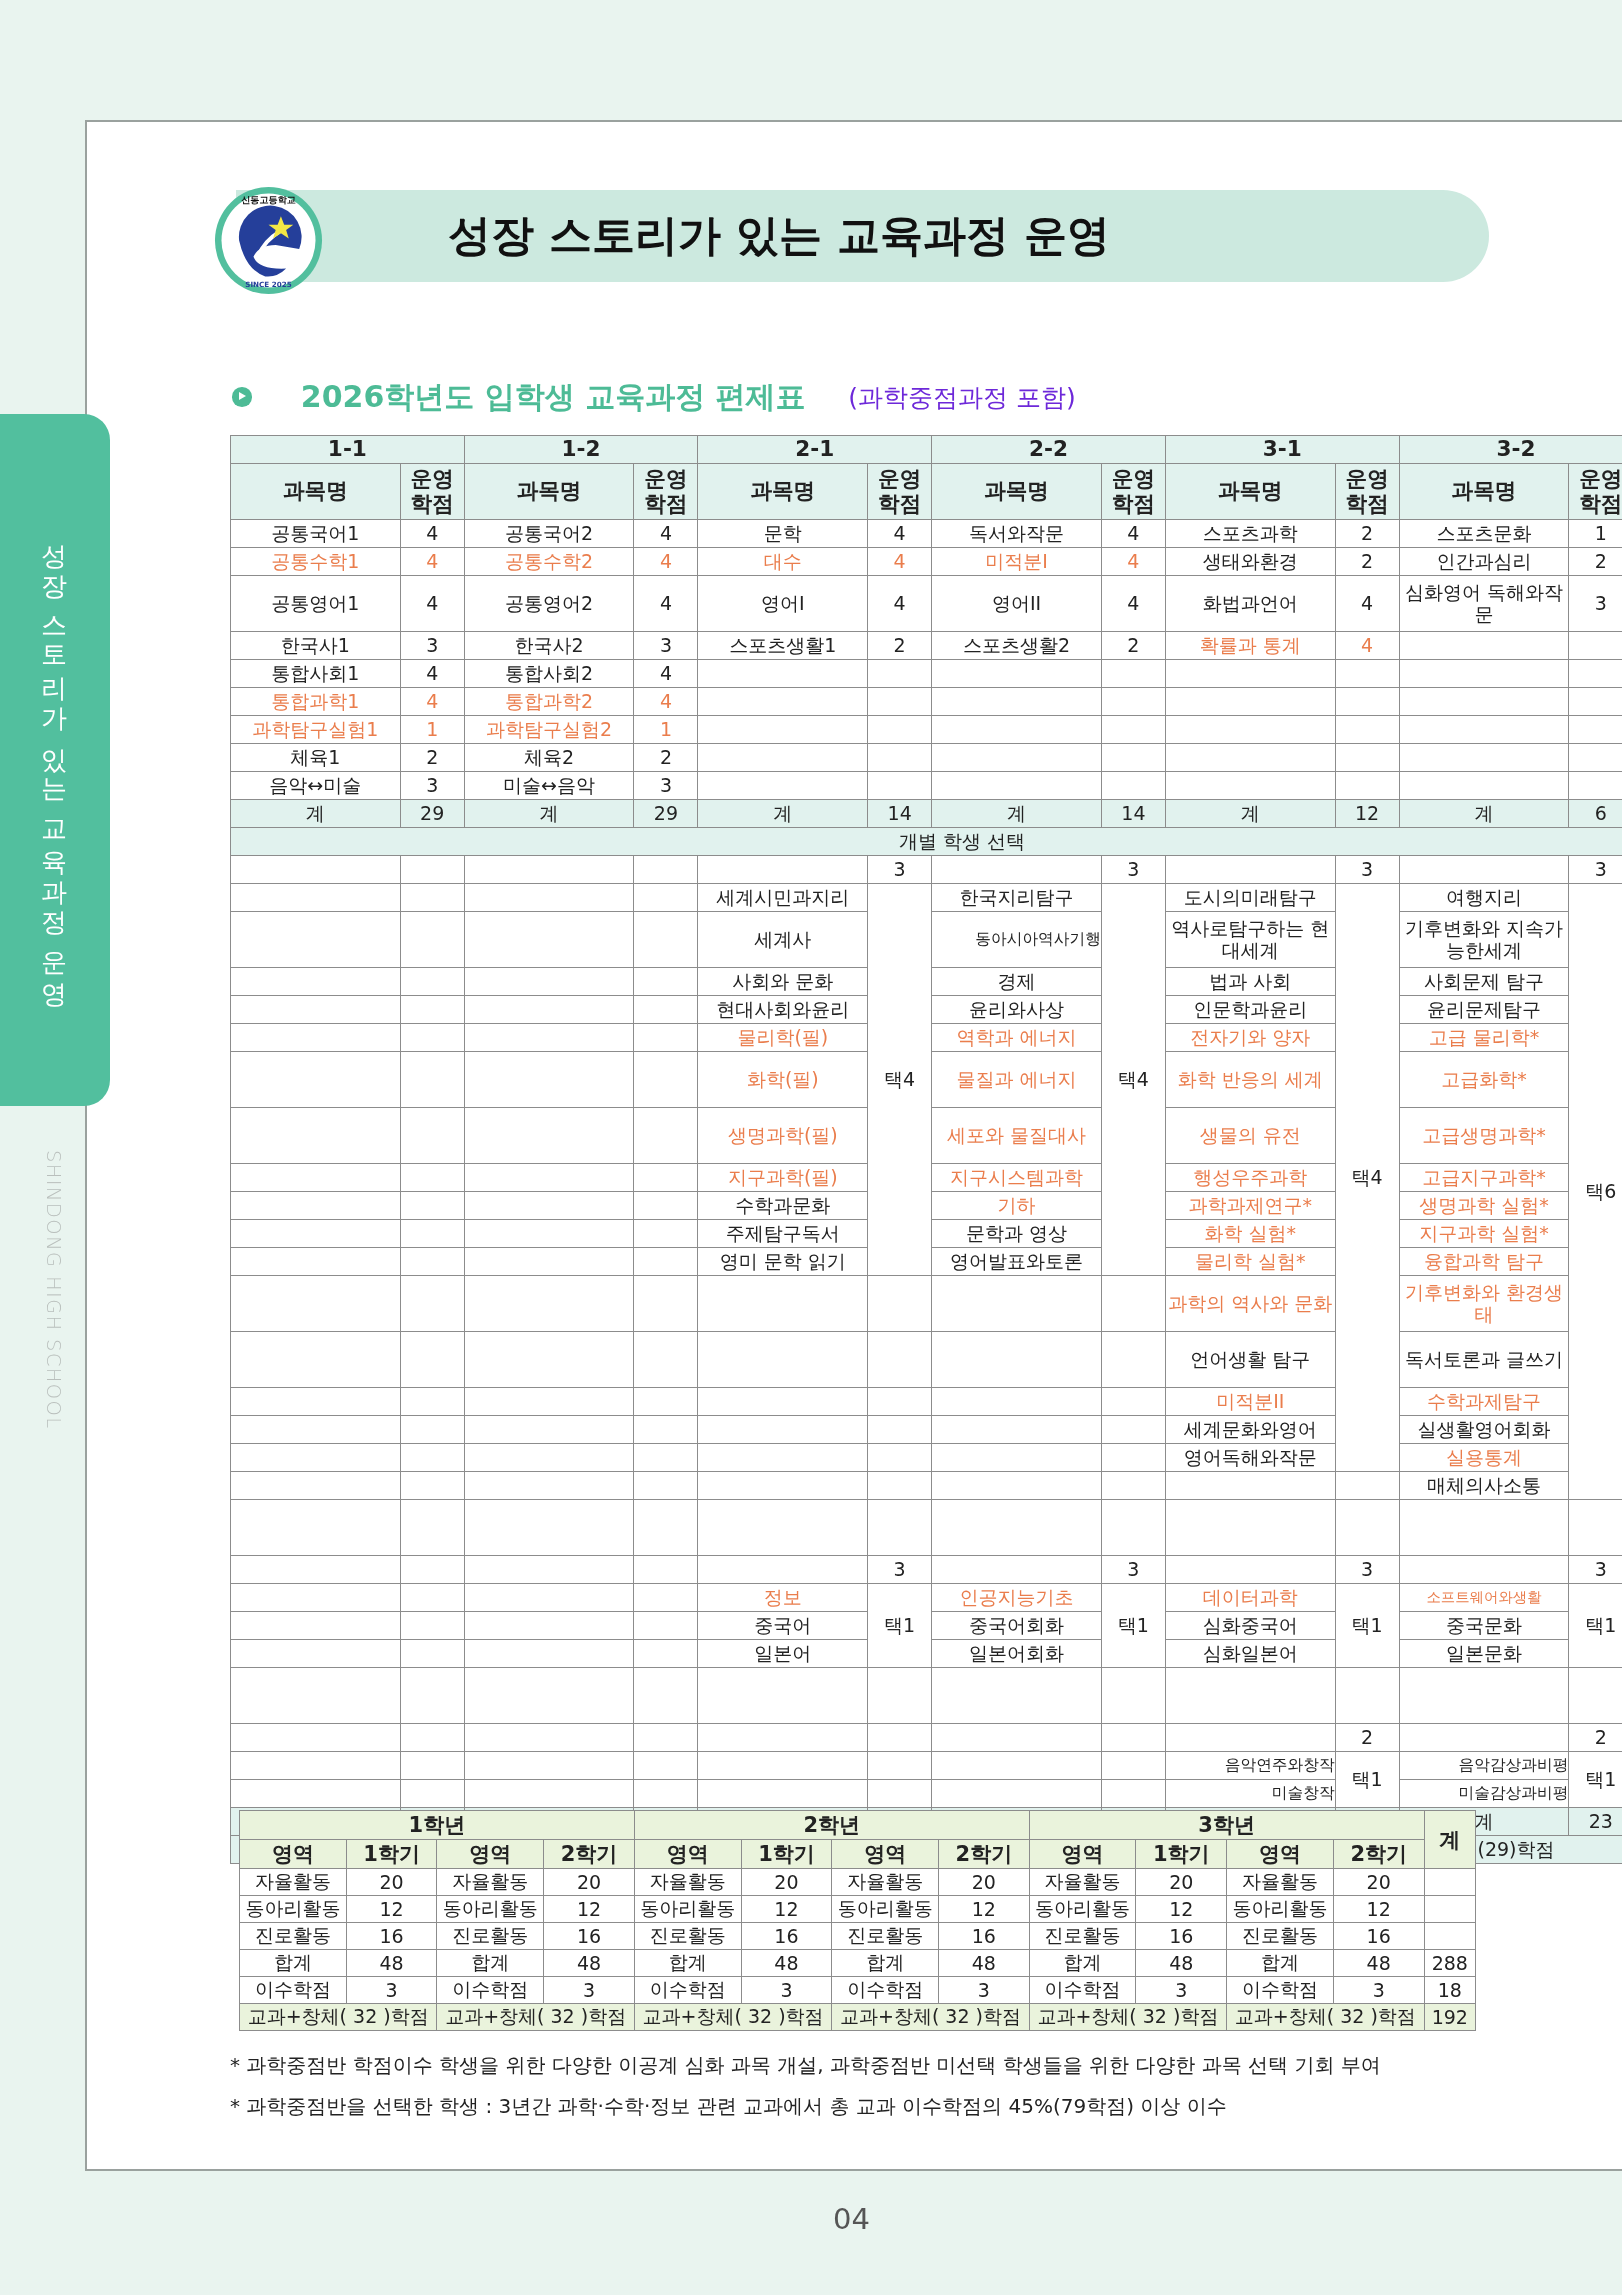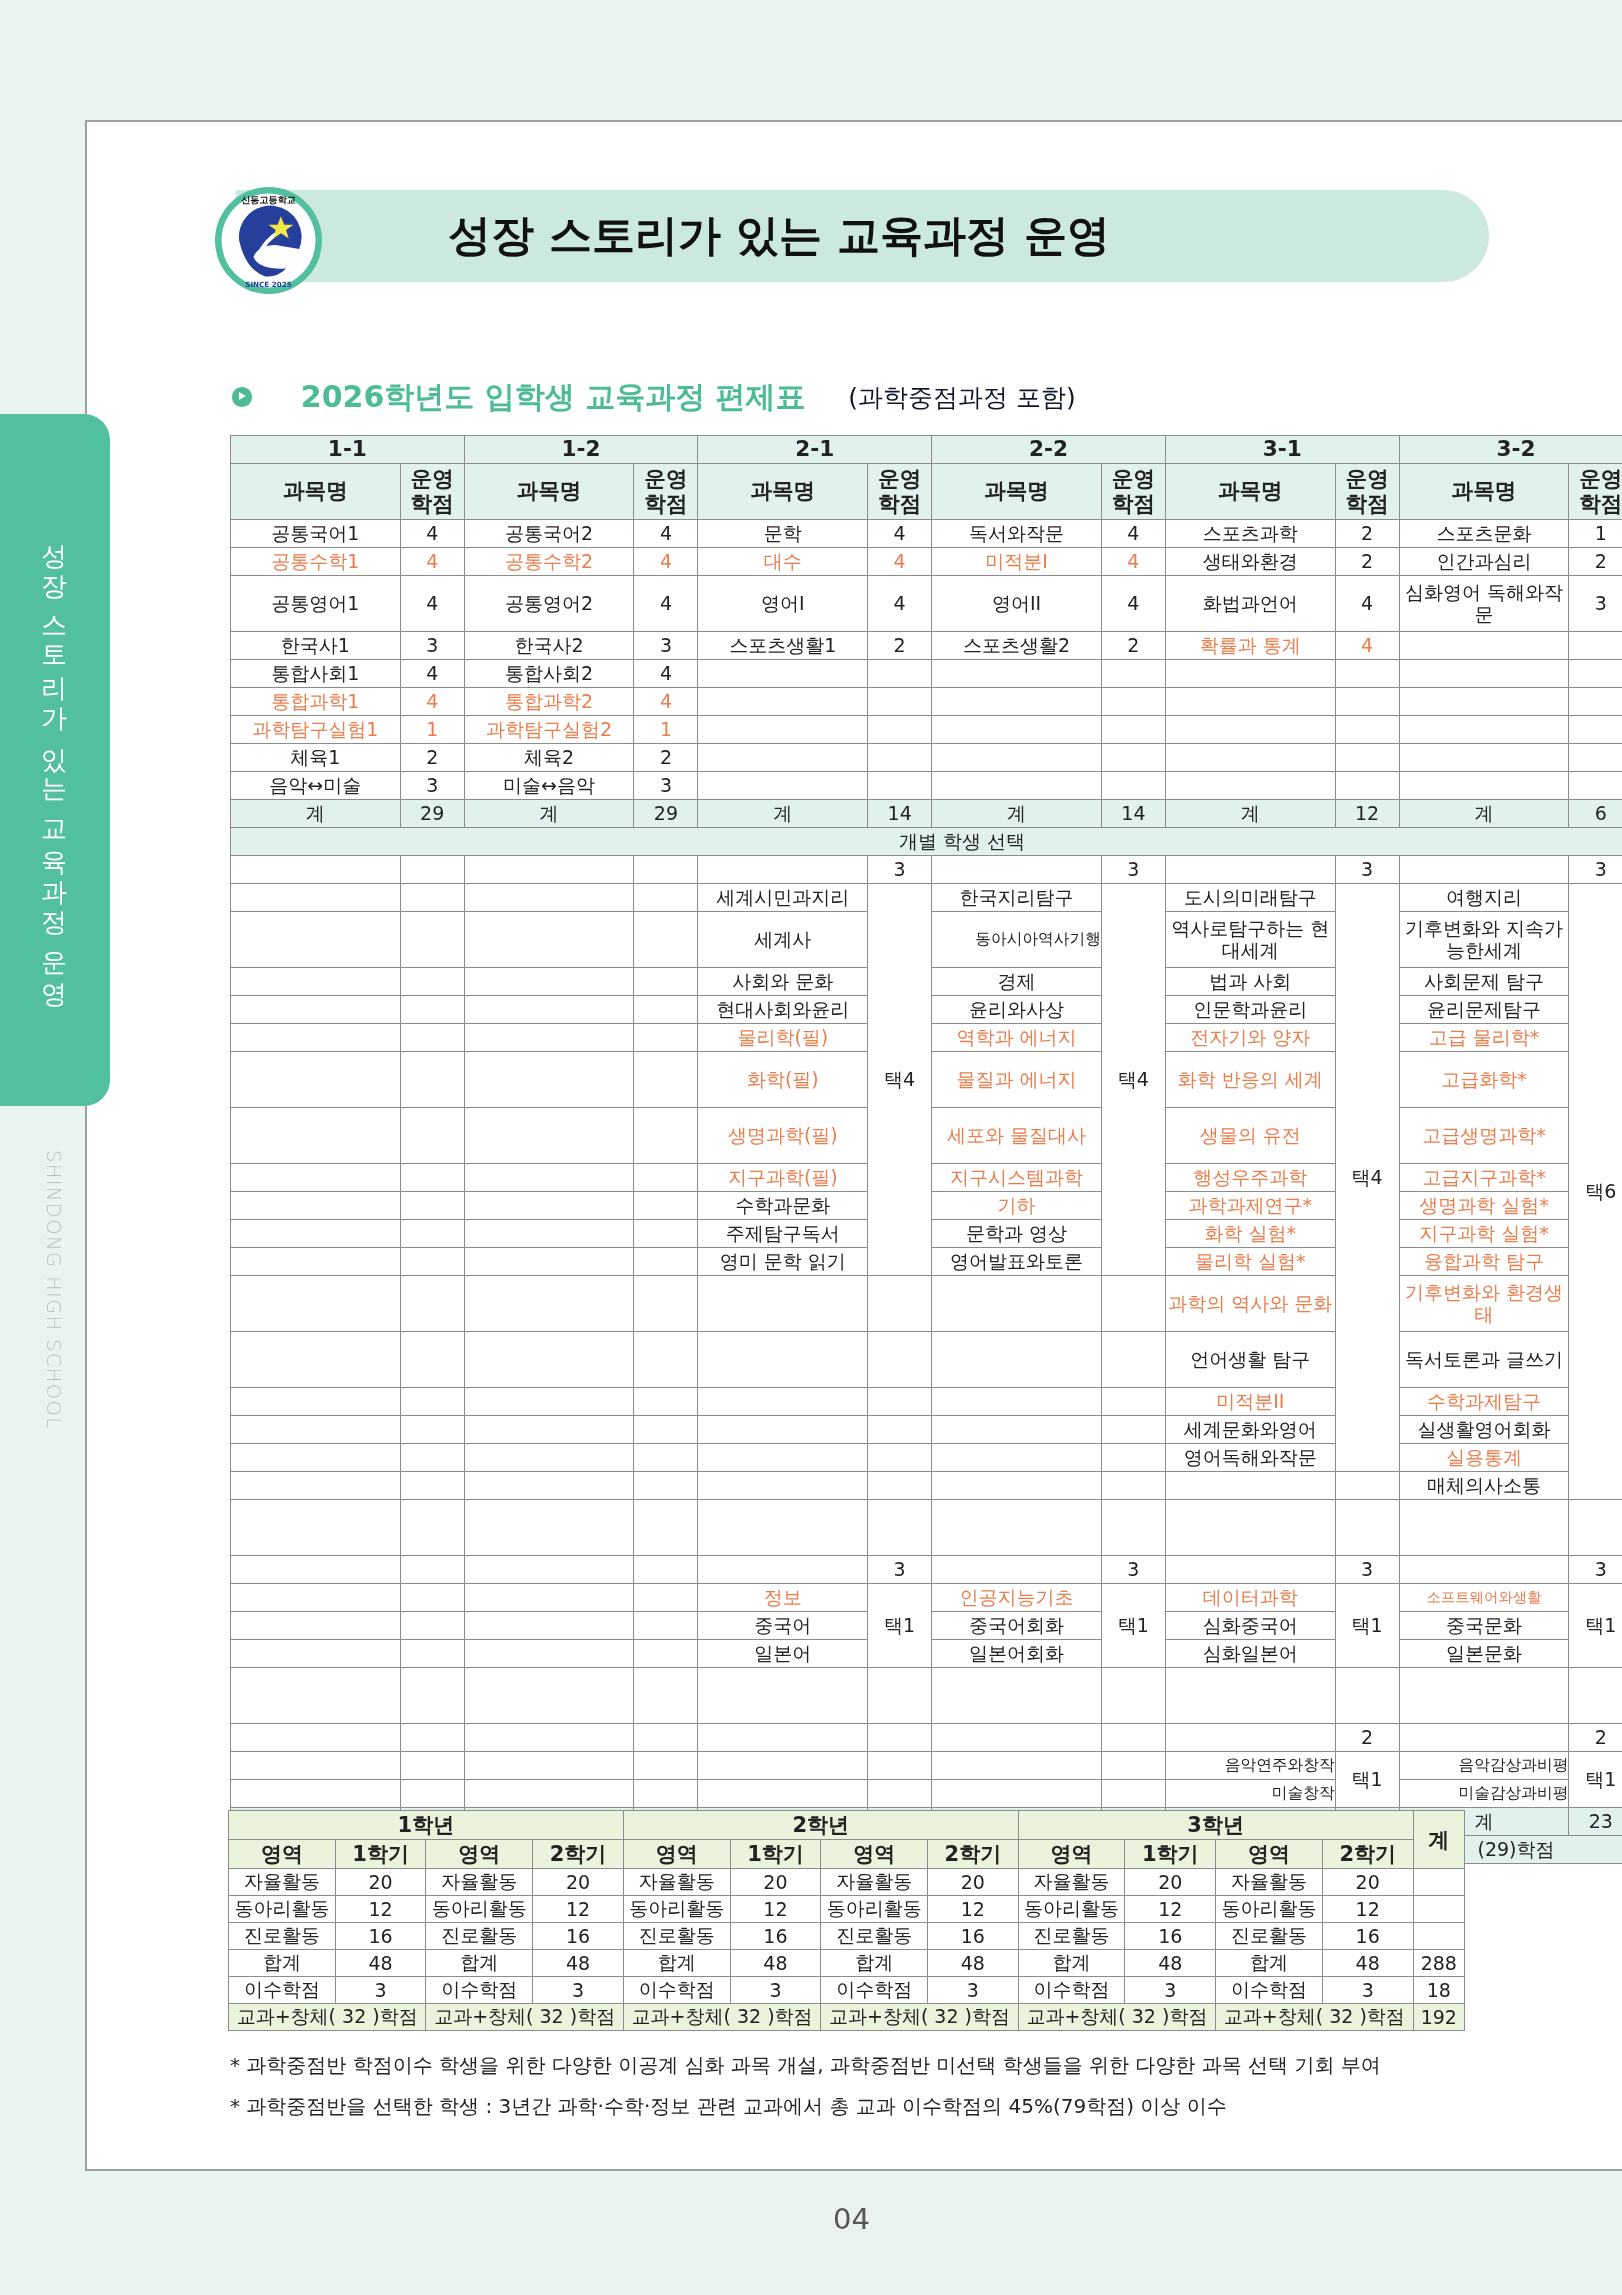--- a/index.html
+++ b/index.html
@@ -7,35 +7,35 @@
   .page-card { position:absolute; left:85px; top:120px; width:1538px; height:2051px; background:#fff; border-top:2px solid #9aa19e; border-left:2px solid #9aa19e; border-bottom:2px solid #9aa19e; box-sizing:border-box; }
   .side-tab { position:absolute; left:0; top:414px; width:110px; height:692px; background:#52bf9e; border-radius:0 26px 26px 0; }
   .side-tab-text { position:absolute; left:0; top:0; width:110px; height:692px; display:flex; align-items:center; justify-content:center; writing-mode:vertical-rl; color:#fff; font-size:26px; letter-spacing:3.9px; }
   .side-school { position:absolute; left:26px; top:1139px; width:39px; height:301px; writing-mode:vertical-rl; color:#b9bfbc; font-size:19.6px; letter-spacing:1.3px; display:flex; align-items:flex-start; justify-content:center; font-weight:300; }
   .title-bar { position:absolute; left:236px; top:190px; width:1253px; height:92px; background:#cce9df; border-radius:0 46px 46px 0; }
   .title-text { position:absolute; left:236px; top:190px; width:1086px; height:92px; display:flex; align-items:center; justify-content:center; font-size:43px; font-weight:bold; color:#111; }
   .logo { position:absolute; left:213px; top:185px; width:111px; height:111px; }
   .section-head { position:absolute; left:232px; top:374px; height:46px; display:flex; align-items:center; font-size:30px; font-weight:bold; color:#4dbb96;gap:40px; }
   .section-head .bullet { width:19.6px; height:19.6px; border-radius:50%; background:#4dbb96; margin-right:9.2px; position:relative; }
   .section-head .bullet::after { content:""; position:absolute; left:7.2px; top:5.2px; border-left:7.2px solid #fff; border-top:4.6px solid transparent; border-bottom:4.6px solid transparent; }
-  .section-head .sub { font-size:25px; font-weight:normal; color:#0f172a; margin-left:2.6px; }
+  .section-head .sub { font-size:25px; font-weight:normal; color:#6d28d9; margin-left:2.6px; }
 
   table.cur { position:absolute; left:230px; top:435px; width:1464px; border-collapse:collapse; table-layout:fixed; font-family:"DejaVu Sans", sans-serif; font-size:19px; color:#222; }
   table.cur td { border:1.3px solid #8c8c8c; text-align:center; vertical-align:middle; padding:0; height:27px; line-height:1.15; overflow:hidden; white-space:nowrap; }
   table.cur td.wrap { white-space:normal; }
   table.cur .hd { background:#e1f2ee; font-weight:bold; font-size:21.6px; }
   table.cur .hd2 { background:#e1f2ee; font-weight:bold; font-size:21.6px;margin-left:12px; }
   table.cur .tot { background:#e1f2ee; }
   table.cur .mint { background:#f0abfc; }
   table.cur .or { color:#ea7d4c; }
   table.cur .sm { font-size:15.7px;text-align:right; }
   table.cur .xs { font-size:14.4px; }
   table.cur tr.tall td { height:55px; }
 
-  table.act { position:absolute; left:228px; top:1810px; width:1237px; border-collapse:collapse; table-layout:fixed; font-size:19px; color:#222; }
+  table.act { position:absolute; left:239px; top:1810px; width:1237px; border-collapse:collapse; table-layout:fixed; font-size:19px; color:#222; }
   table.act td { border:1.3px solid #8c8c8c; text-align:center; vertical-align:middle; height:26px; padding:0; white-space:nowrap; overflow:hidden; }
   table.act .gh { background:#eaf3dc; font-weight:bold; font-size:21px; }
   table.act .gsum { background:#eaf3dc; }
   .notes { position:absolute; left:230px; top:2045px; width:1243px; font-size:20px; color:#222; line-height:41px; }
   .page-num { position:absolute; left:0; width:1623px; top:2202px; text-align:center; font-size:29px; color:#555;padding-left:40px; }
 </style>
 </head>
 <body>
 
 <div class="page-card"></div>

